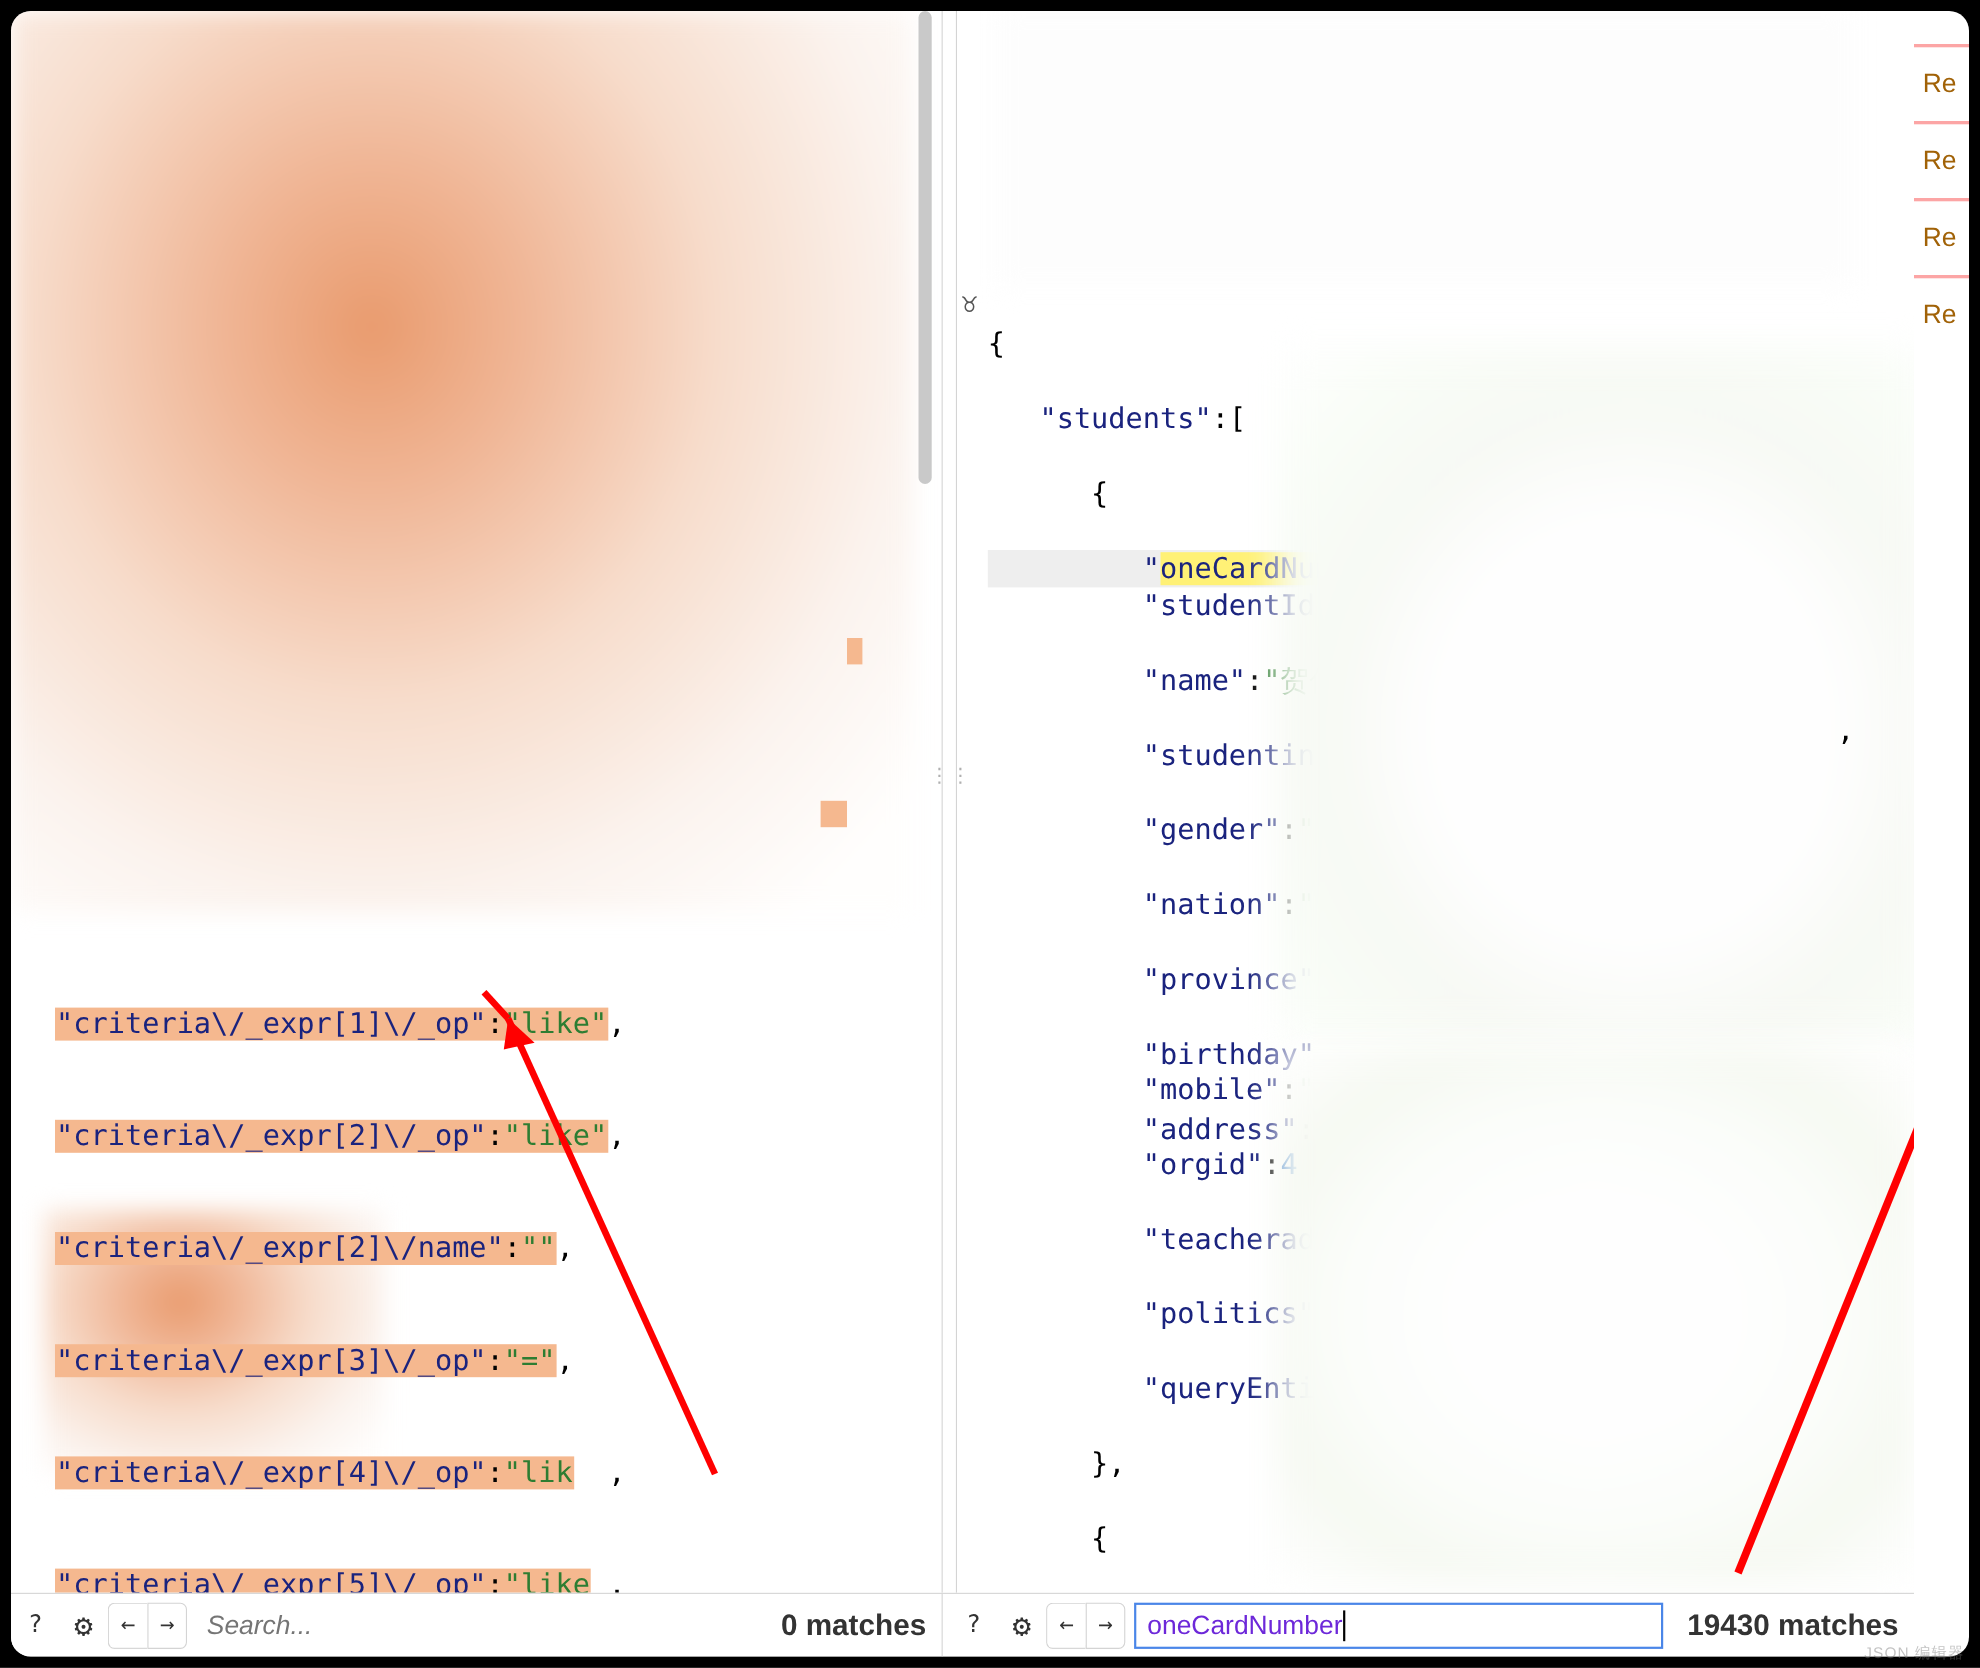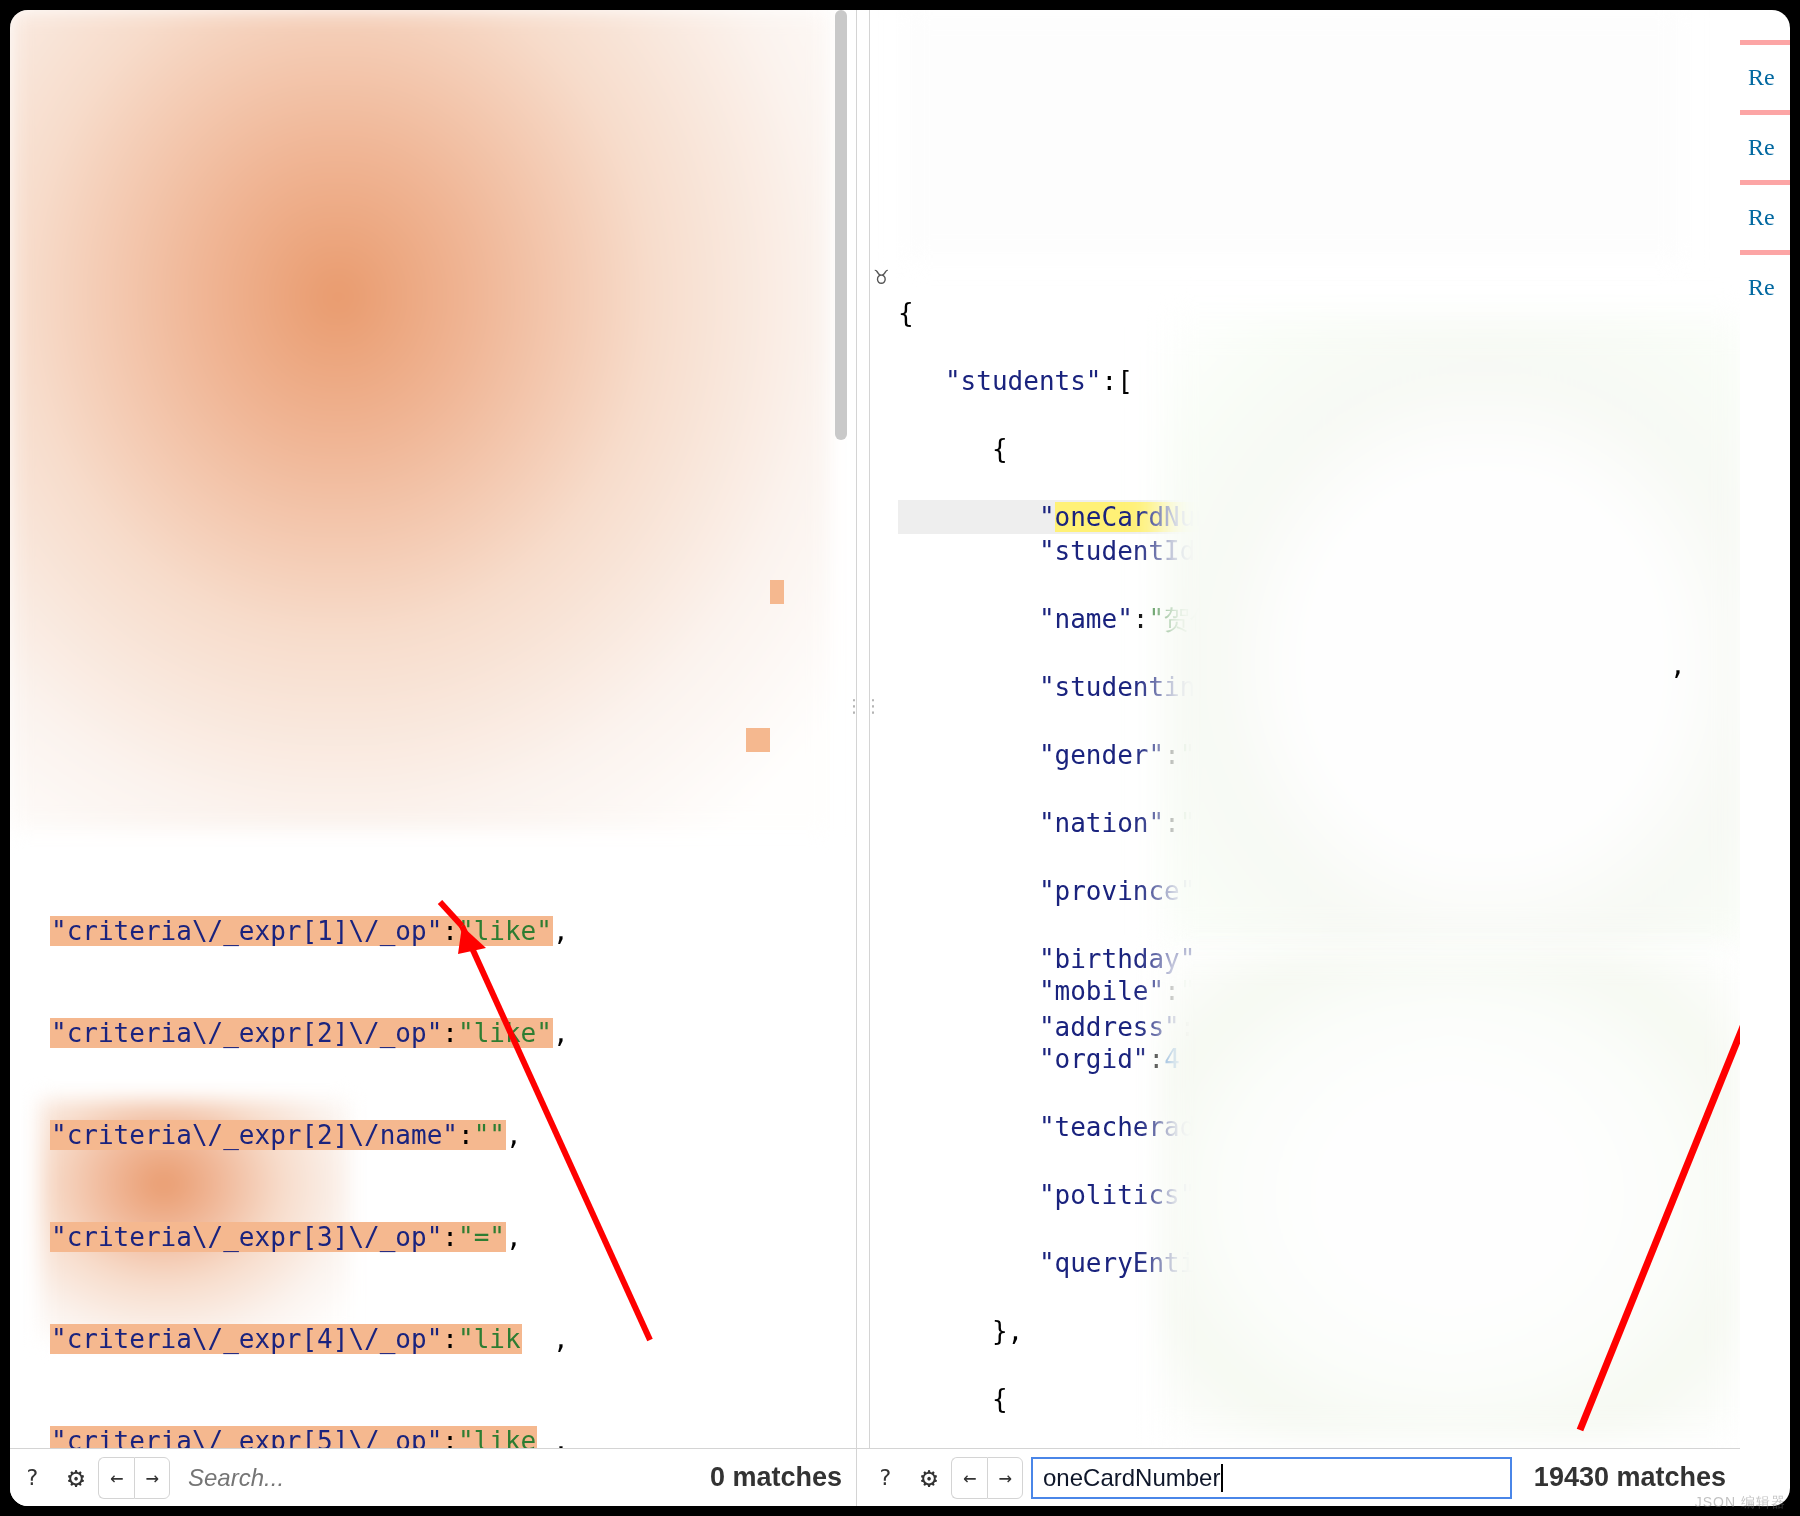--- a/index.html
+++ b/index.html
@@ -6,21 +6,21 @@
   html, body { width: 1800px; height: 1516px; font-family: "Menlo", "Consolas", monospace; overflow: hidden; background: #000; }
   .frame { position: absolute; left: 10px; top: 10px; right: 10px; bottom: 10px; background: #fff; border-radius: 18px; overflow: hidden; }
   .splitter { position: absolute; left: 846px; top: 0; bottom: 58px; width: 14px; background: #fff; border-left: 1px solid #d4d4d4; border-right: 1px solid #d4d4d4; }
   .splitter-handle { position: absolute; left: 1px; top: 680px; width: 12px; height: 30px; display: flex; align-items: center; justify-content: center; color: #b0b0b0; font-size: 18px; letter-spacing: 1px; }
   .pane { position: absolute; top: 0; bottom: 58px; overflow: hidden; }
   .pane.left { left: 0; width: 846px; }
   .pane.right { left: 860px; right: 50px; }
   .scrollbar { position: absolute; top: 0; bottom: 58px; right: 846px; width: 18px; }
   .scrollbar-track { position: absolute; left: 3px; top: 0; width: 12px; height: 430px; background: #c9c9c9; border-radius: 6px; }
   .side-buttons { position: absolute; right: 0; top: 30px; width: 50px; bottom: 58px; }
-  .side-btn { height: 70px; border-top: 5px solid #fca5a5; display: flex; align-items: center; padding-left: 8px; font-family: Liberation Serif, serif; font-size: 24px; color: #0369a1; overflow: hidden; }
+  .side-btn { height: 70px; border-top: 3px solid #fca5a5; display: flex; align-items: center; padding-left: 8px; font-family: Liberation Sans, sans-serif; font-size: 24px; color: #a16207; overflow: hidden; }
 
   .blur-block { position: absolute; background: #fffdfc; filter: blur(18px); }
   .blur-orange { background: radial-gradient(ellipse at 40% 35%, #e99b6e 0%, #f0b696 20%, #f7dccb 45%, #fbf3ee 70%, #fffefd 90%); filter: blur(10px); }
 
   .code-area { position: absolute; font-size: 26px; line-height: 34px; font-family: "Menlo","Consolas",monospace; white-space: pre; }
   .code-line { display: block; }
   .hl-orange .code-line > span.tokwrap { background: #f5b88f; padding: 0 1px; }
   .key { color: #1a237e; }
   .str { color: #2e7d32; }
   .punc { color: #000; }
@@ -32,21 +32,21 @@
   .bb-section { display: flex; align-items: center; height: 100%; }
   .bb-left { width: 846px; }
   .bb-right { flex: 1; border-left: 1px solid #d4d4d4; padding-left: 6px; }
   .icon-btn { width: 42px; height: 42px; border: 1px solid #d4d4d4; border-radius: 6px; margin: 0 2px; display: flex; align-items: center; justify-content: center; background: #fff; color: #333; font-size: 22px; }
   .icon-btn.half { border-radius: 0; border-right: none; margin: 0; width: 36px; }
   .icon-btn.half.first { border-top-left-radius: 6px; border-bottom-left-radius: 6px; }
   .icon-btn.half.last { border-right: 1px solid #d4d4d4; border-top-right-radius: 6px; border-bottom-right-radius: 6px; }
   .icon-btn.round { border-radius: 50%; border: none; width: 40px; }
   .search-input { flex: 1; height: 42px; margin: 0 8px; padding: 0 10px; font-family: -apple-system, sans-serif; font-size: 24px; }
   .search-input.plain { border: none; outline: none; font-style: italic; color: #c2410c; }
-  .search-input.boxed { border: 2px solid #4a86e8; outline: none; font-style: normal; color: #0f172a; }
+  .search-input.boxed { border: 2px solid #4a86e8; outline: none; font-style: normal; color: #6d28d9; }
   .match-count { font-family: -apple-system, sans-serif; font-size: 27px; color: #333; padding: 0 14px; white-space: nowrap; font-weight: bold; }
 
   .caret { display: inline-block; width: 2px; height: 28px; background: #000; vertical-align: middle; margin-left: 1px; }
 
   svg.arrow-annotation { position: absolute; pointer-events: none; }
 
   .infinity-ic { position: absolute; font-size: 24px; color: #555; }
 
   .watermark { position: absolute; right: 14px; bottom: 4px; font-family: sans-serif; font-size: 14px; color: rgba(120,120,120,0.45); letter-spacing: 1px; }
 </style>

